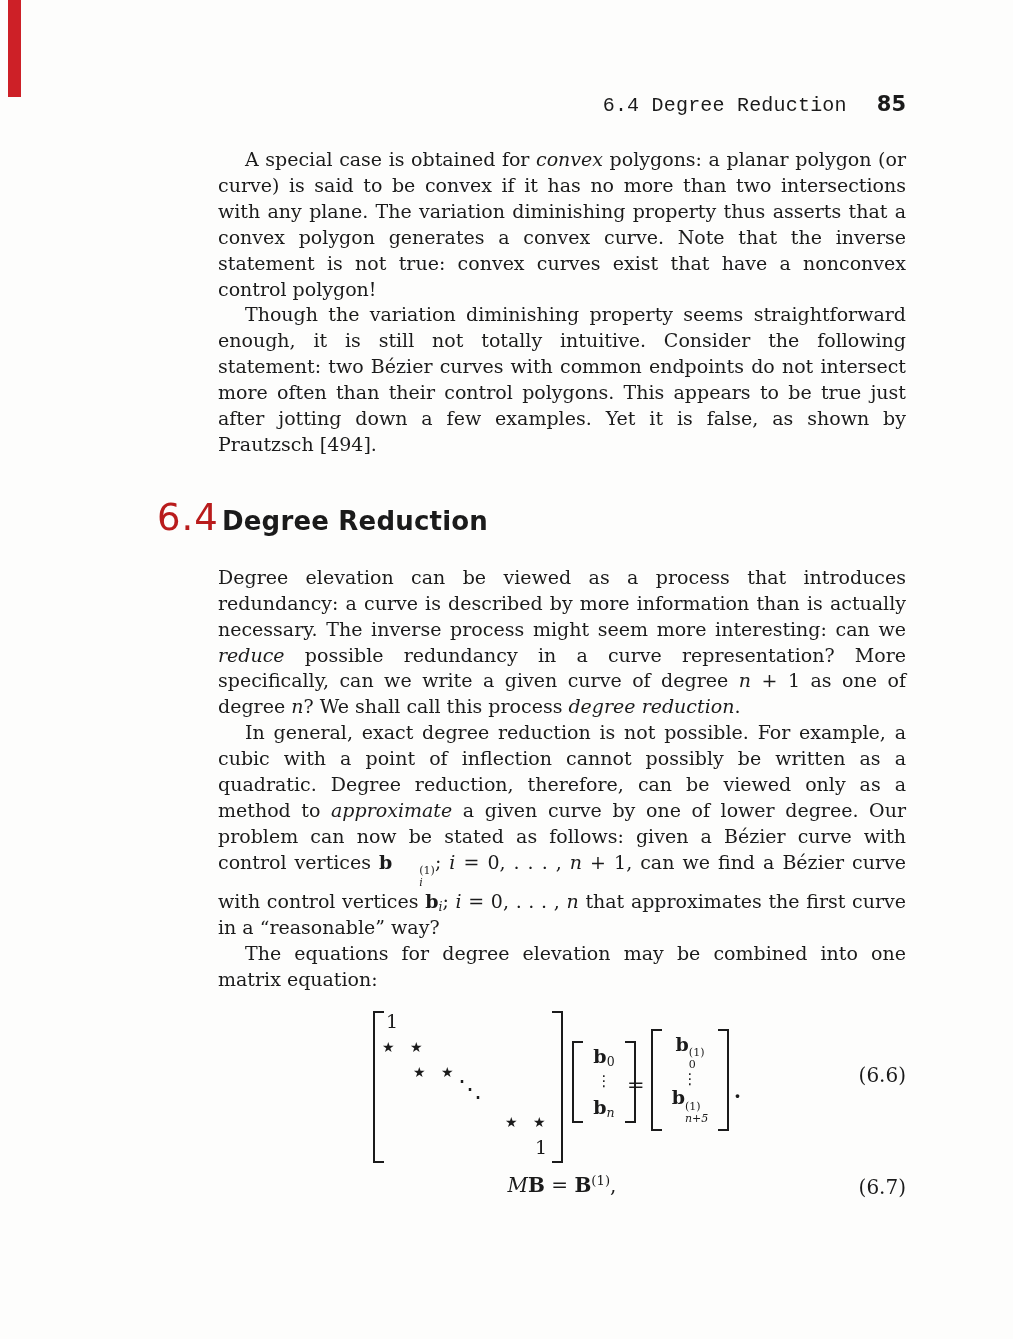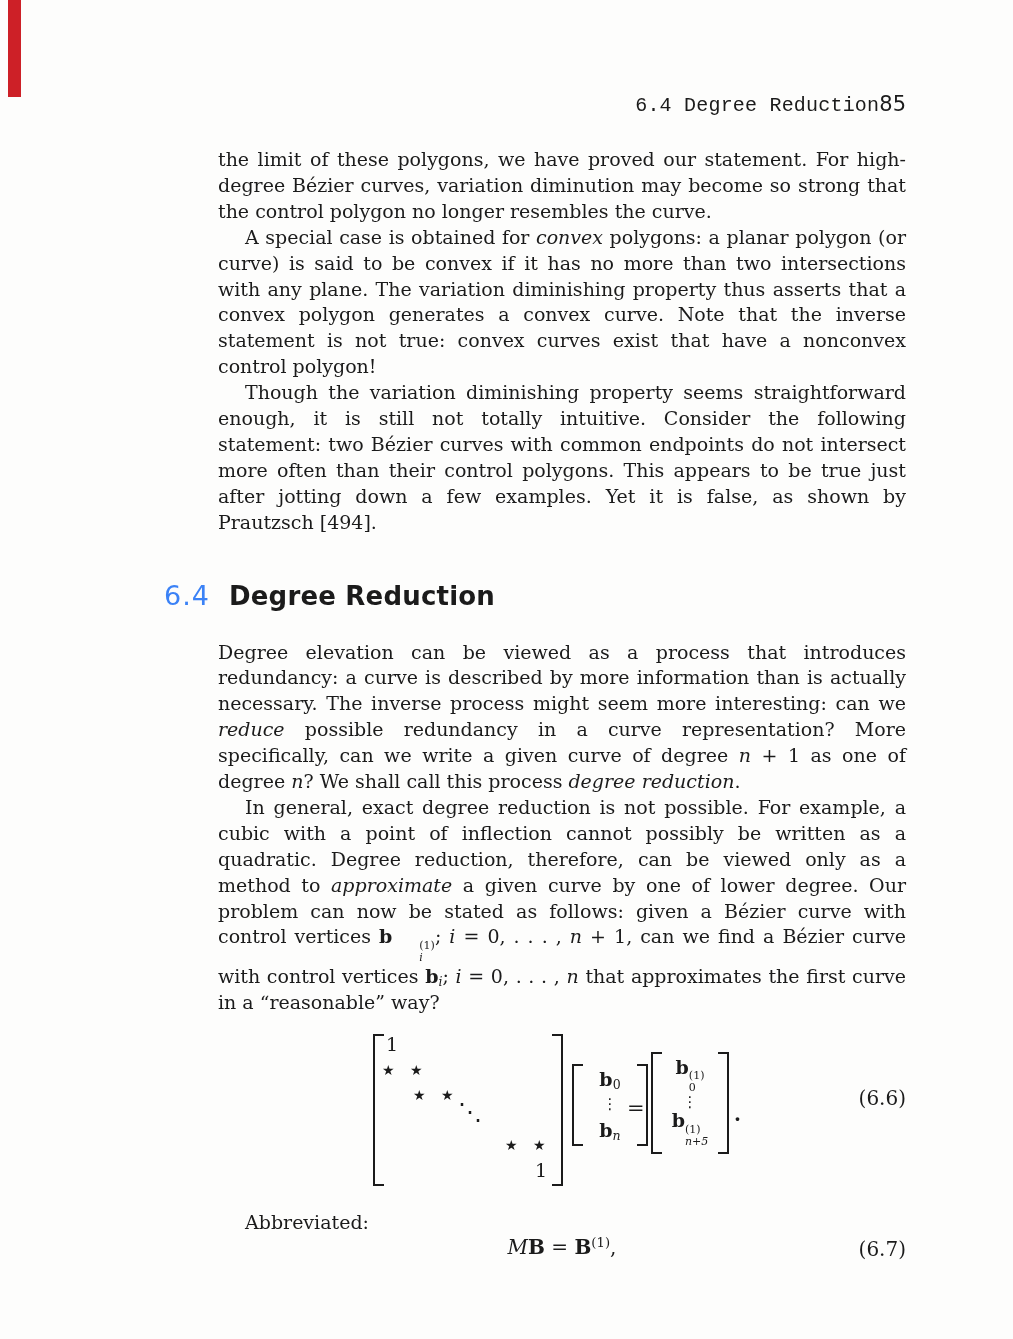--- a/index.html
+++ b/index.html
@@ -11,21 +11,22 @@
   
   .ribbon{position:absolute;left:8px;top:0;width:13px;height:97px;background:#cd2027;}
 
   
   .running-head{
     position:absolute;top:92px;left:218px;width:688px;
     text-align:right;font-size:20px;white-space:nowrap;
   }
   .rh-section{letter-spacing:0.2px;font-family:Liberation Mono, monospace;}
   .rh-page{
-    font-family:"DejaVu Sans", sans-serif;font-weight:400;font-size:21px;
+    font-family:"DejaVu Sans", sans-serif;font-weight:700;font-size:21px;
+    margin-left:30px;
   }
 
   
   .textblock{
     position:absolute;left:218px;top:147px;width:688px;
     font-size:19px;line-height:25.9px;text-align:justify;
   }
   .body-p{margin:0;}
   .ind{text-indent:27px;}
 
@@ -40,21 +41,21 @@
     font-size:0.58em;line-height:1.08;text-align:left;
   }
   .stk .stk-sub.it{font-style:italic;}
 
   
   .sec-heading{
     margin:47px 0 30px -61px;
     display:flex;align-items:baseline;
     font-family:"DejaVu Sans", sans-serif;text-align:left;
   }
-  .sec-num{font-size:27px;font-weight:400;width:65px;color:#3b82f6;letter-spacing:1px;margin-left:7px;}
+  .sec-num{font-size:37px;font-weight:400;width:65px;color:#b91c1c;letter-spacing:1px;}
   .sec-title{font-size:26px;font-weight:700;letter-spacing:0.2px;}
 
   
   .eq66{position:relative;height:168px;margin-top:12px;text-align:left;}
   .br{position:absolute;top:0;bottom:0;width:9px;border:2px solid #1b1b1b;}
   .br-l{left:0;border-right:none;}
   .br-r{right:0;border-left:none;}
   .bigmat{position:absolute;left:155px;top:6px;width:190px;height:152px;}
   .m{position:absolute;line-height:1;}
   .mat-one{font-size:19px;}
@@ -63,21 +64,21 @@
   .star{font-size:14px;font-family:"DejaVu Sans",sans-serif;}
   .st1{left:9px;top:29px;}  .st2{left:37px;top:29px;}
   .st3{left:40px;top:54px;} .st4{left:68px;top:54px;}
   .st5{left:132px;top:104px;}.st6{left:160px;top:104px;}
   .ddots{left:85px;top:66px;font-size:24px;font-family:"DejaVu Sans",sans-serif;}
   .vec{
     position:absolute;display:flex;flex-direction:column;
     justify-content:space-between;align-items:center;padding:6px 0;
     box-sizing:border-box;
   }
-  .vec-b{left:354px;top:36px;width:76px;height:82px;}
+  .vec-b{left:354px;top:36px;width:64px;height:82px;}
   .vec-b1{left:433px;top:24px;width:78px;height:102px;}
   .ve{font-size:19px;line-height:1;}
   .vdots{font-family:"DejaVu Sans",sans-serif;font-size:15px;line-height:1;}
   .eq-sym{position:absolute;line-height:1;}
   .eq-eq{left:409px;top:70px;font-size:21px;}
   .eq-period{left:516px;top:76px;font-size:20px;font-weight:700;}
   .eq-num{position:absolute;right:0;font-size:20px;line-height:1;}
   .eq66 .eq-num{top:60px;}
 
   
@@ -89,38 +90,38 @@
 <body>
 
 <div class="ribbon" style="background-color: rgb(205, 32, 39);"></div>
 
 <header class="running-head">
   <span class="rh-section">6.4  Degree Reduction</span><span class="rh-page">85</span>
 </header>
 
 <main class="textblock">
 
-  <p class="body-p"><span>the limit of these polygons, we have proved our statement. For high-degree Bézier curves, variation diminution may become so strong that the control polygon no longer resembles the curve.</span></p>
 
   <p class="body-p ind"><span>A special case is obtained for </span><span class="s-i">convex</span><span> polygons: a planar polygon (or curve) is said to be convex if it has no more than two intersections with any plane. The variation diminishing property thus asserts that a convex polygon generates a convex curve. Note that the inverse statement is not true: convex curves exist that have a nonconvex control polygon!</span></p>
 
   <p class="body-p ind"><span>Though the variation diminishing property seems straightforward enough, it is still not totally intuitive. Consider the following statement: two Bézier curves with common endpoints do not intersect more often than their control polygons. This appears to be true just after jotting down a few examples. Yet it is false, as shown by Prautzsch [494].</span></p>
 
   <div class="sec-heading">
     <span class="sec-num">6.4</span>
     <span class="sec-title">Degree Reduction</span>
   </div>
 
   <p class="body-p"><span>Degree elevation can be viewed as a process that introduces redundancy: a curve is described by more information than is actually necessary. The inverse process might seem more interesting: can we </span><span class="s-i">reduce</span><span> possible redundancy in a curve representation? More specifically, can we write a given curve of degree </span><span class="s-mi">n</span><span> + 1 as one of degree </span><span class="s-mi">n</span><span>? We shall call this process </span><span class="s-i">degree reduction</span><span>.</span></p>
 
   <p class="body-p ind"><span>In general, exact degree reduction is not possible. For example, a cubic with a point of inflection cannot possibly be written as a quadratic. Degree reduction, therefore, can be viewed only as a method to </span><span class="s-i">approximate</span><span> a given curve by one of lower degree. Our problem can now be stated as follows: given a Bézier curve with control vertices </span><span class="s-bf">b</span><span class="stk">
         <span class="stk-sup">(1)</span>
         <span class="stk-sub it">i</span>
       </span><span>; </span><span class="s-mi">i</span><span> = 0, . . . , </span><span class="s-mi">n</span><span> + 1, can we find a Bézier curve  with control vertices </span><span class="s-bf">b</span><span class="s-subi">i</span><span>; </span><span class="s-mi">i</span><span> = 0, . . . , </span><span class="s-mi">n</span><span> that approximates the first curve in a “reasonable” way?</span></p>
 
+  <p class="body-p ind"><span>The equations for degree elevation may be combined into one matrix equation:</span></p>
 
   <div class="eq66">
 
     <div class="bigmat">
       <span class="br br-l"></span>
       <span class="br br-r"></span>
       <span class="m mat-one e1">1</span>
       <span class="m star st1">★</span>
       <span class="m star st2">★</span>
       <span class="m star st3">★</span>
@@ -153,20 +154,19 @@
             <span class="stk-sup">(1)</span>
             <span class="stk-sub it">n+5</span>
           </span></span>
     </div>
 
     <span class="eq-sym eq-period">.</span>
 
     <span class="eq-num">(6.6)</span>
   </div>
 
-  <p class="body-p ind abbrev">Abbreviated:</p>
 
   <div class="eq67">
     <span class="eq67-body"><span class="s-mi">M</span><span class="s-bf">B</span><span> = </span><span class="s-bf">B</span><span class="s-sup">(1)</span><span>,</span></span>
     <span class="eq-num">(6.7)</span>
   </div>
 
 </main>
 
 </body></html>

